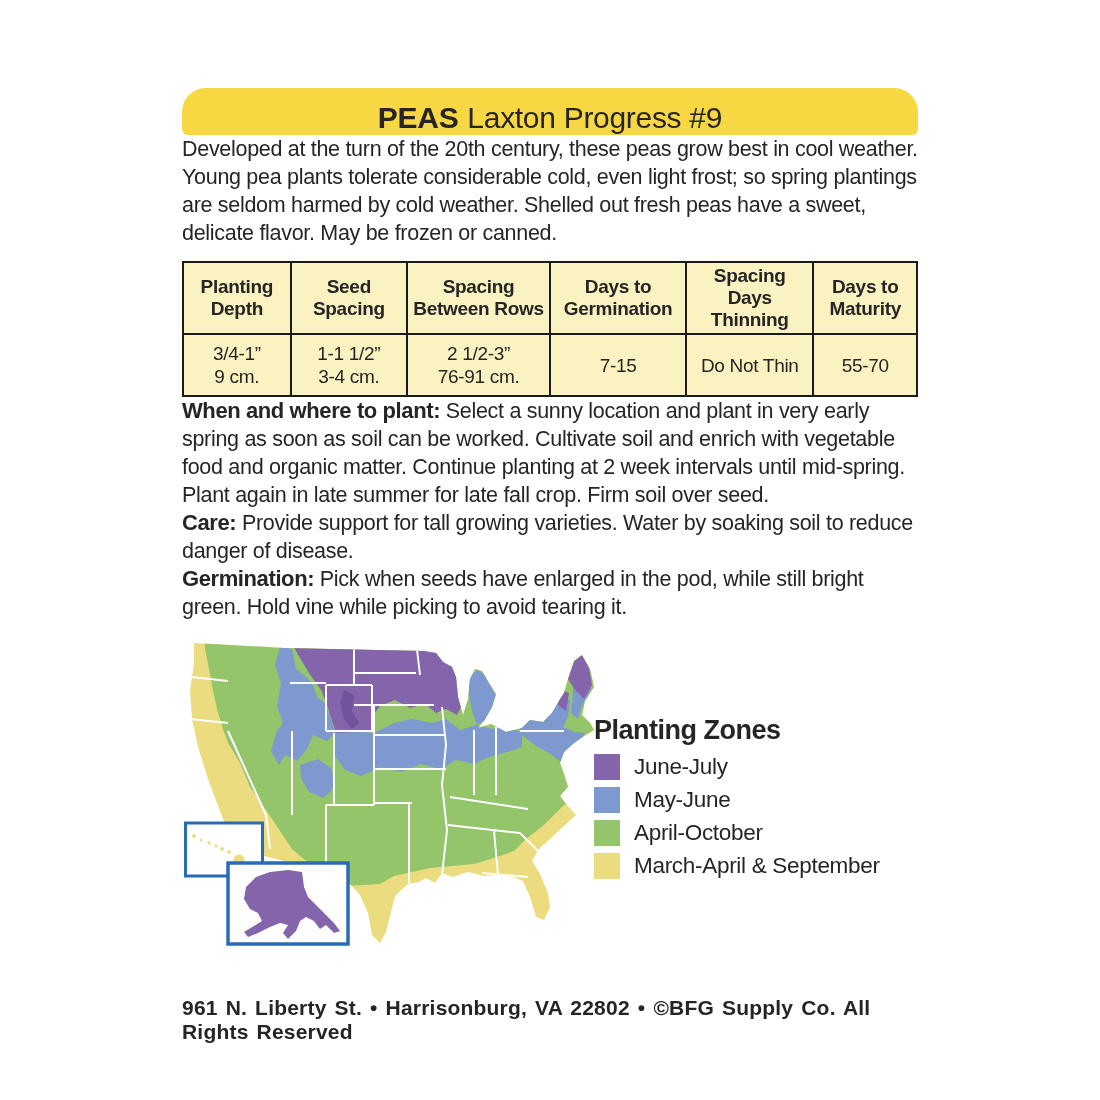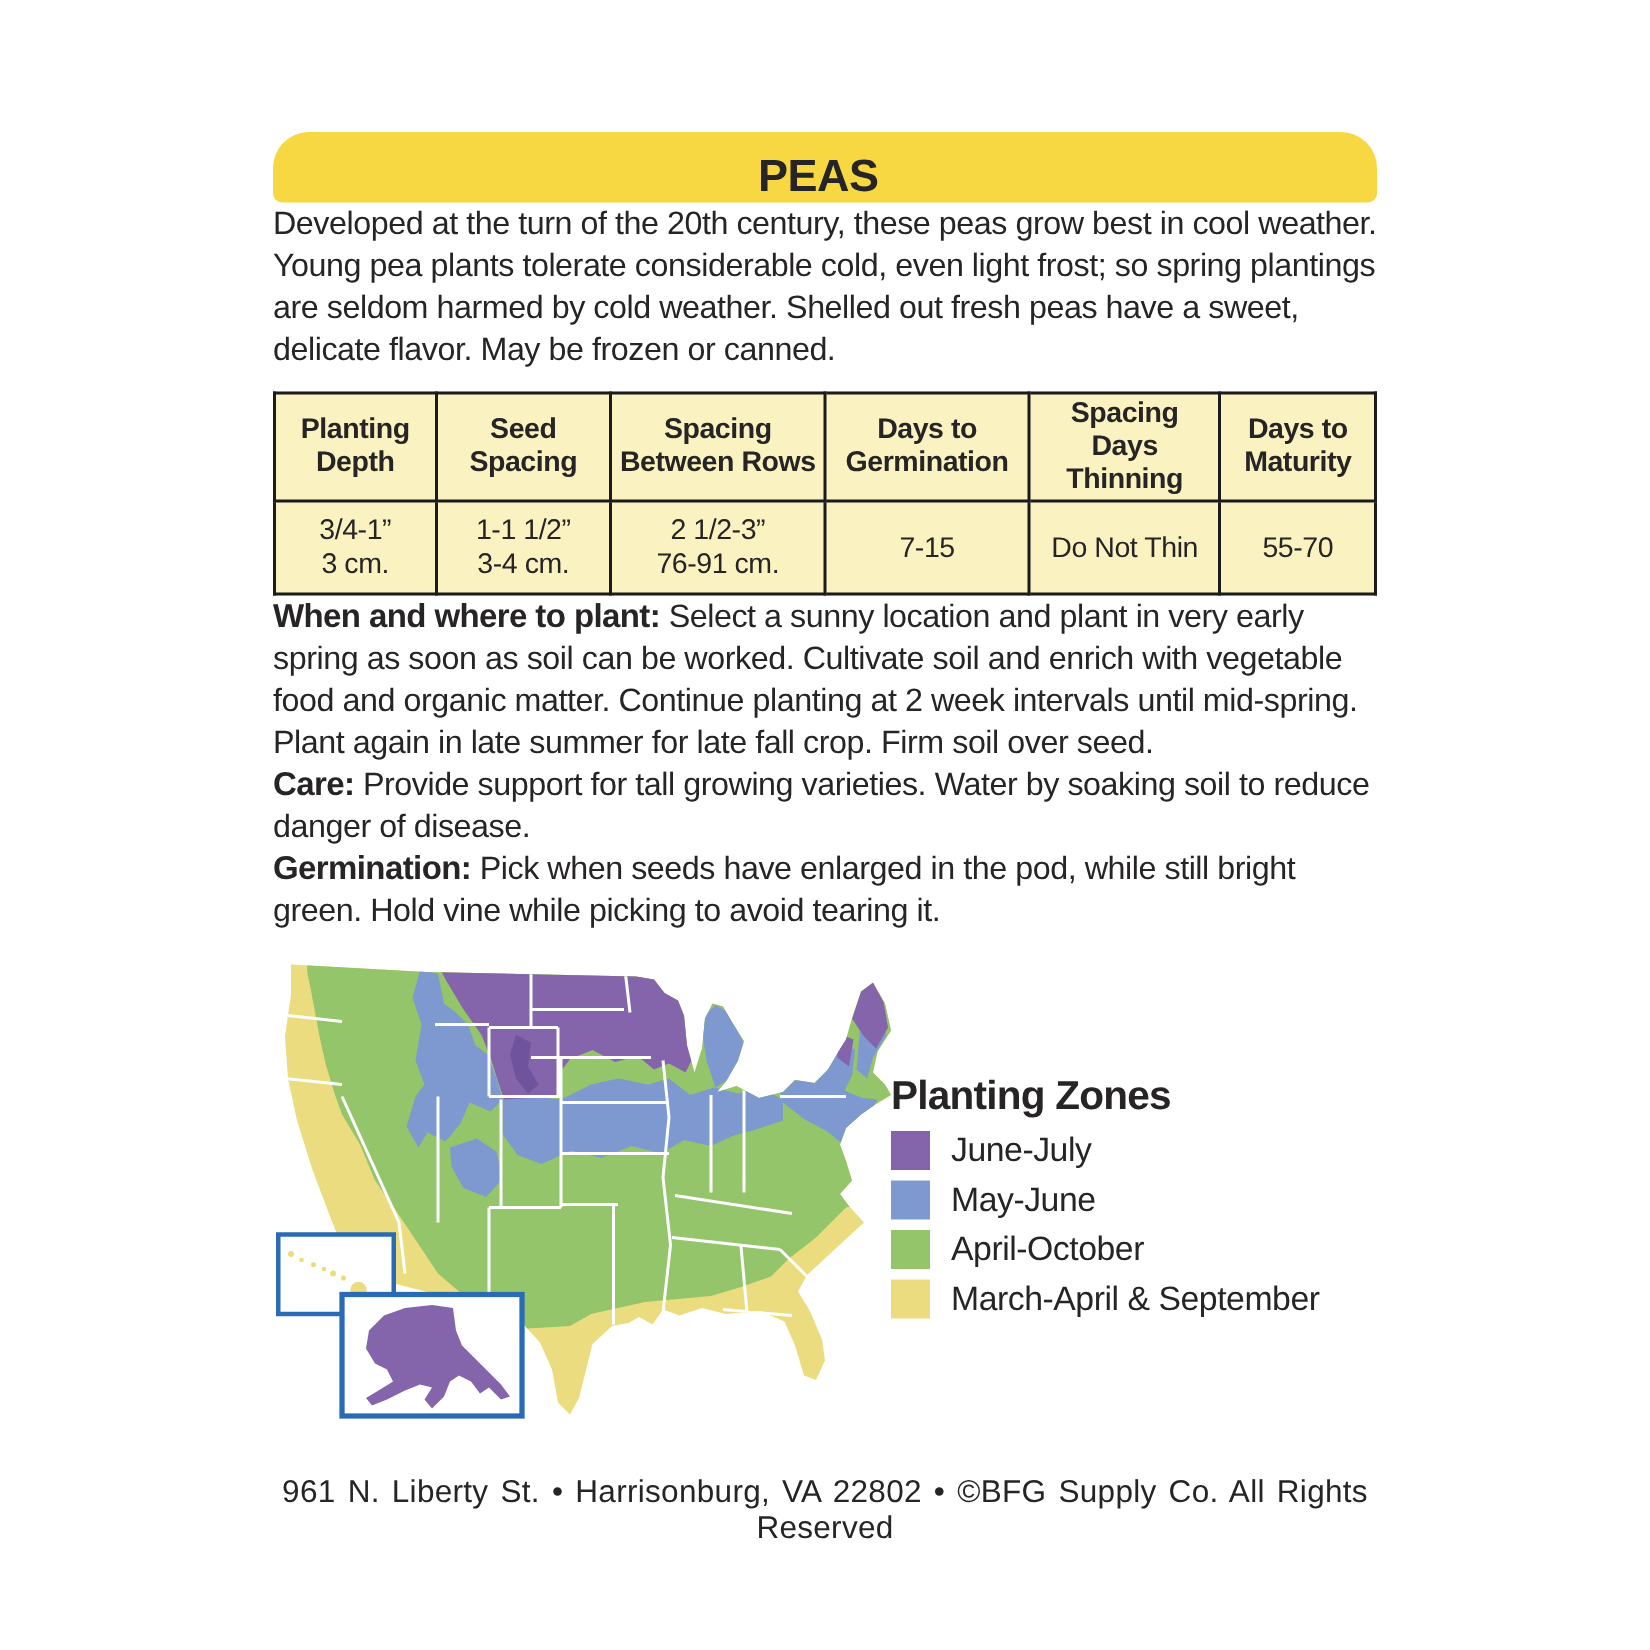--- a/index.html
+++ b/index.html
@@ -46,51 +46,52 @@
   .map-row{position:relative;margin-top:14px;height:325px;}
   .map-svg{position:absolute;left:2px;top:0;}
   .legend{position:absolute;left:412px;top:80px;}
   .legend-title{font-weight:bold;font-size:27px;letter-spacing:-0.5px;margin-bottom:8px;}
   .legend-item{display:flex;align-items:flex-end;margin-bottom:7px;}
   .legend-swatch{width:26px;height:26px;margin-right:14px;flex:none;}
   .legend-label{font-size:22.5px;letter-spacing:-0.3px;}
 
   
   .footer{
-    margin-top:23px;text-align:center;font-size:21px;
-    letter-spacing:0.2px;word-spacing:2px;
+    margin-top:36px;font-size:21px;
+    letter-spacing:0.2px;word-spacing:2px;font-weight:bold;
   }
 </style>
 </head>
 <body>
 
 <div class="content">
 
   <div class="banner" style="background-color: rgb(247, 216, 67);">
     <span class="product">PEAS</span>
+    <span class="variety">Laxton Progress #9</span>
   </div>
 
   <p class="copy intro">Developed at the turn of the 20th century, these peas grow best in cool weather. Young pea plants tolerate considerable cold, even light frost; so spring plantings are seldom harmed by cold weather. Shelled out fresh peas have a sweet, delicate flavor. May be frozen or canned.</p>
 
   <table class="spec" style="background-color: rgb(250, 243, 193);">
     <thead>
       <tr>
         <th class="c0">Planting Depth</th>
         <th class="c1">Seed Spacing</th>
         <th class="c2">Spacing Between Rows</th>
         <th class="c3">Days to Germination</th>
         <th class="c4">Spacing Days Thinning</th>
         <th class="c5">Days to Maturity</th>
       </tr>
     </thead>
     <tbody>
       <tr>
         <td>
           <div>3/4-1”</div>
-            <div>3 cm.</div>
+            <div>9 cm.</div>
         </td>
         <td>
           <div>1-1 1/2”</div>
             <div>3-4 cm.</div>
         </td>
         <td>
           <div>2 1/2-3”</div>
             <div>76-91 cm.</div>
         </td>
         <td>

